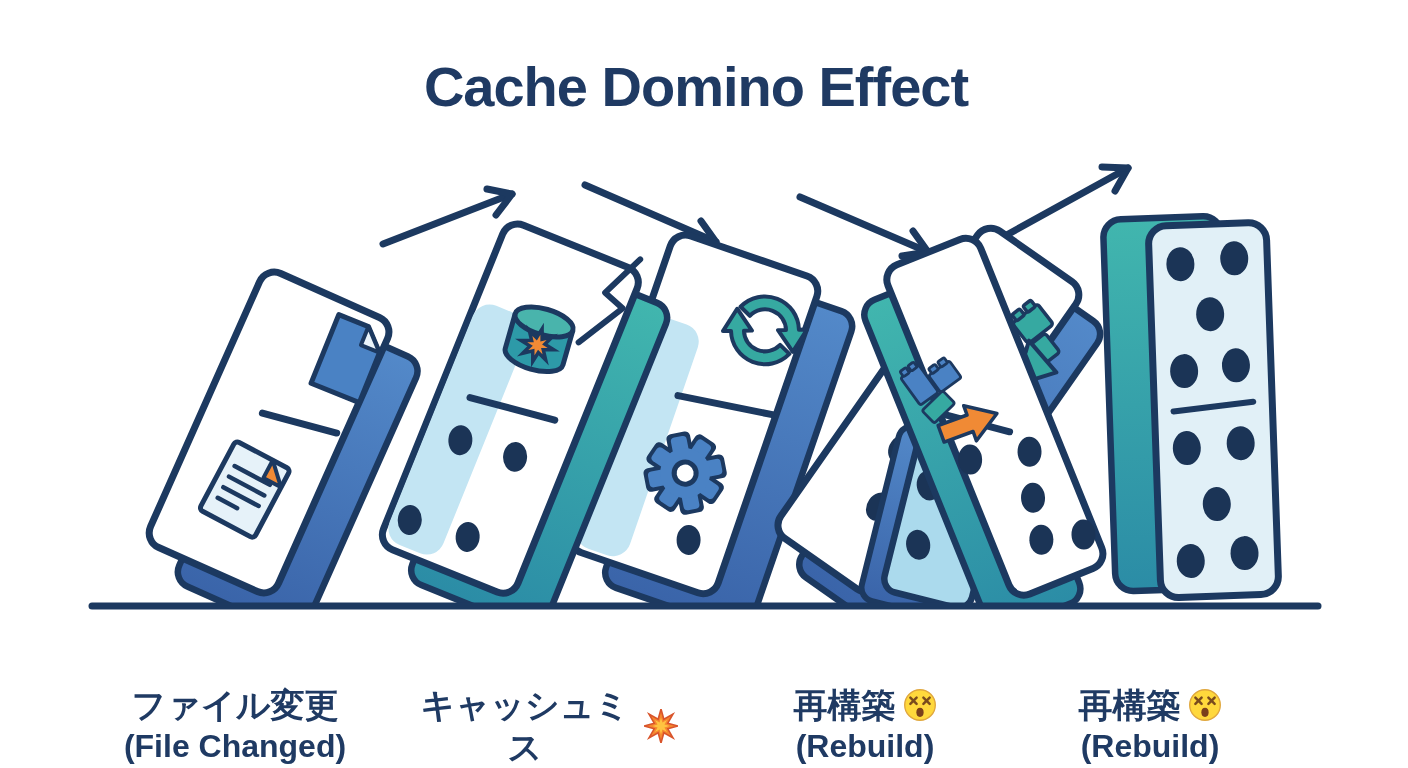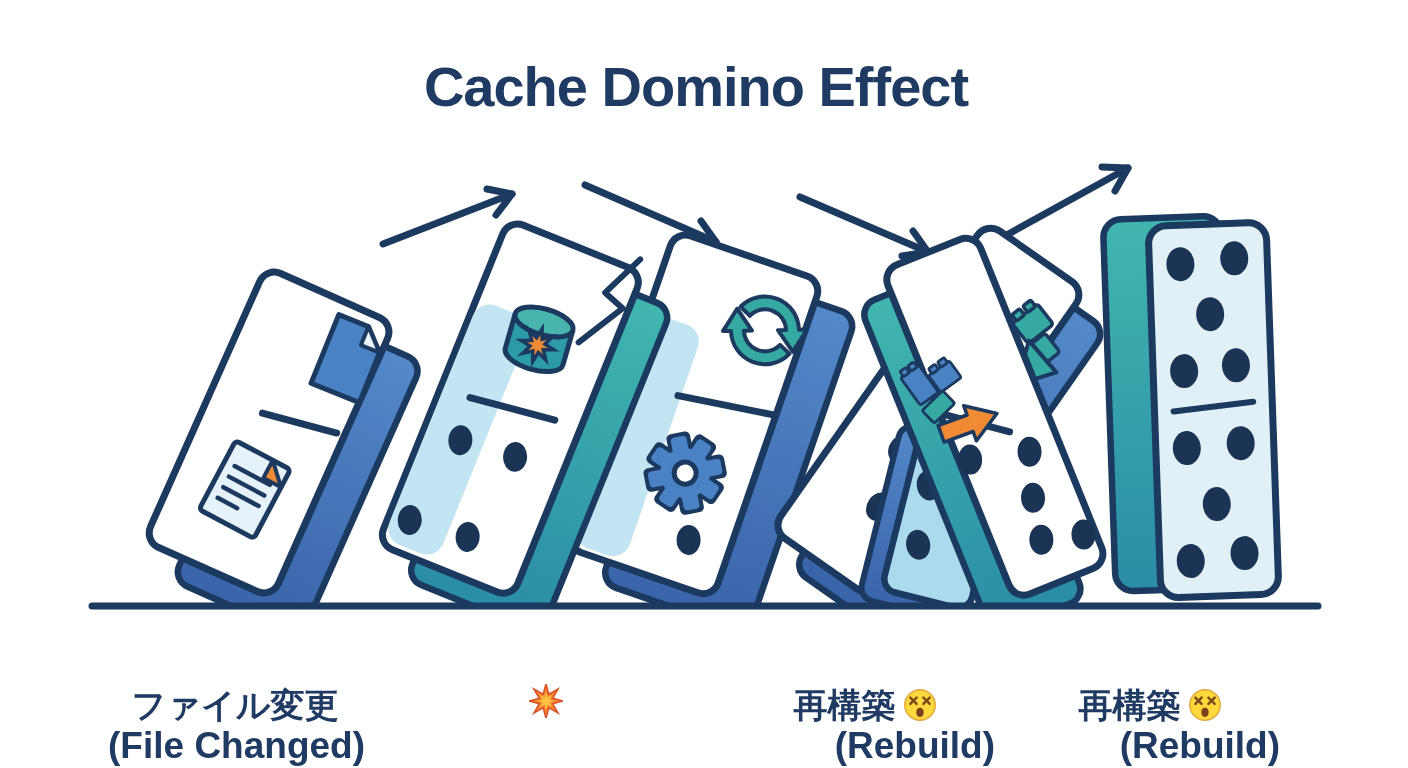--- a/index.html
+++ b/index.html
@@ -5,21 +5,21 @@
   html,body{margin:0;padding:0;background:#ffffff;}
   body{width:1408px;height:768px;position:relative;overflow:hidden;
        font-family:"Liberation Sans","DejaVu Sans",sans-serif;}
   .stage{position:absolute;inset:0;}
   .title{position:absolute;top:54px;left:0;width:1392px;text-align:center;
          font-size:56px;font-weight:700;letter-spacing:-1px;color:#1f3a63;}
   .scene{position:absolute;left:0;top:0;}
   .label{position:absolute;top:636px;text-align:center;color:#1f3a63;font-weight:700;margin-top:48px;}
   .label .jp{font-size:34px;line-height:42px;display:flex;align-items:center;
              justify-content:center;gap:7px;}
-  .label .en{font-size:37px;line-height:40px;text-align:right;}
+  .label .en{font-size:32px;line-height:40px;}
   .emoji{width:34px;height:34px;flex:0 0 auto;}
   .lbl1{left:105px;width:260px;}
   .lbl2{left:413px;width:265px;}
   .lbl3{left:735px;width:260px;}
   .lbl4{left:1020px;width:260px;}
 </style>
 </head>
 <body>
 
 <div class="stage">
@@ -214,20 +214,21 @@
 
   <div class="label lbl1">
     <div class="jp">
         <span>ファイル変更</span>
       </div>
     <div class="en">(File Changed)</div>
   </div>
 
   <div class="label lbl2">
     <div class="jp">
+      <span>キャッシュミス</span>
       <svg class="emoji" viewBox="0 0 30 30">
         <polygon points="30,15 21,17.5 25.6,25.6 17.5,21 15,30 12.5,21 4.4,25.6 9,17.5 0,15 9,12.5 4.4,4.4 12.5,9 15,0 17.5,9 25.6,4.4 21,12.5" fill="#f6882f" stroke="#d9542b" stroke-width="1.4"></polygon>
         <polygon transform="translate(7.5,7.5) scale(0.5)" points="30,15 21,17.5 25.6,25.6 17.5,21 15,30 12.5,21 4.4,25.6 9,17.5 0,15 9,12.5 4.4,4.4 12.5,9 15,0 17.5,9 25.6,4.4 21,12.5" fill="#ffc341"></polygon>
       </svg>
     </div>
   </div>
 
   <div class="label lbl3">
     <div class="jp">
       <span>再構築</span>

